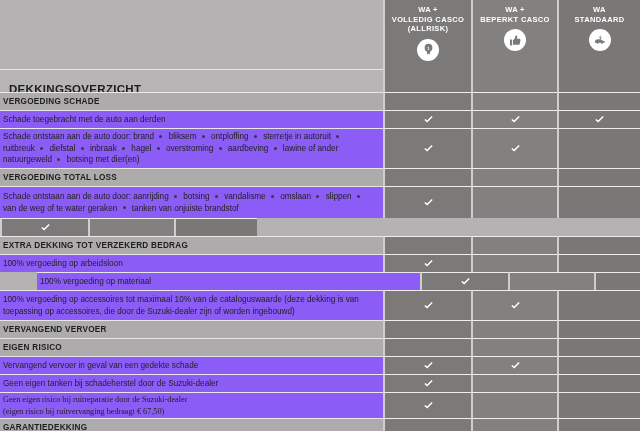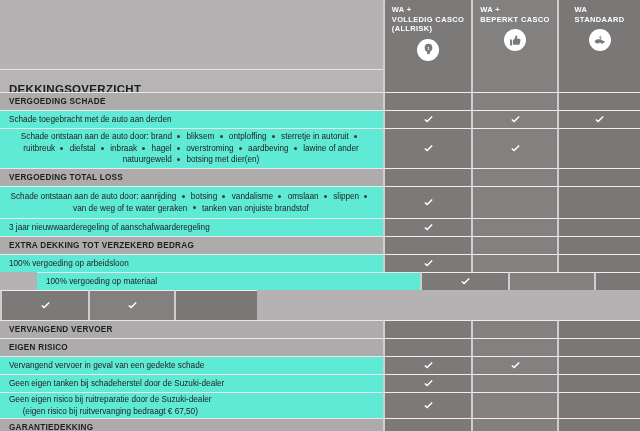--- a/index.html
+++ b/index.html
@@ -29,21 +29,21 @@
     padding-top:5px;
     box-sizing:border-box;
     position:relative;
   }
   .hdr-col.c1{width:88px;flex:0 0 88px;background:#7c7979;border-left:2px solid #cfcdcd;}
   .hdr-col.c2{width:86px;flex:0 0 86px;background:#838080;border-left:2px solid #cfcdcd;}
   .hdr-col.c3{width:83px;flex:0 0 83px;background:#7a7777;border-left:2px solid #cfcdcd;}
 
   .hdr-label{
     color:#ffffff;font-size:7.5px;font-weight:bold;
-    letter-spacing:.35px;line-height:9.5px;
+    letter-spacing:.35px;line-height:9.5px;text-align:center;
     white-space:pre-line;
   }
   .hdr-icon{
     margin-top:5px;
     width:22px;height:22px;border-radius:50%;
     background:#ffffff;
     display:flex;align-items:center;justify-content:center;
   }
   .hdr-icon svg{display:block;}
 
@@ -60,41 +60,41 @@
   }
   .title-text{
     font-size:11.5px;font-weight:bold;color:#1c1c1c;letter-spacing:.3px;margin-top:16px;
   }
 
   
   .row{display:flex;width:100%;}
   .cell-label{
     width:383px;flex:0 0 383px;
     box-sizing:border-box;
-    padding:4px 10px 4px 9px;
+    padding:4px 10px 4px 3px;
     display:flex;align-items:center;
     border-top:1px solid #e9e7e7;
   }
   .cell-chk{
     box-sizing:border-box;
     display:flex;align-items:center;justify-content:center;
     border-top:1px solid #efeded;
     border-left:2px solid #cfcdcd;
   }
   .cell-chk.c1{width:88px;flex:0 0 88px;background:#7c7979;}
   .cell-chk.c2{width:86px;flex:0 0 86px;background:#838080;}
   .cell-chk.c3{width:83px;flex:0 0 83px;background:#7a7777;}
 
   
   .row.section .cell-label{background:#adabab;}
   .row.section .label-text{
     font-size:8.2px;font-weight:bold;color:#1e1e1e;letter-spacing:.25px;
   }
   
-  .row.item .cell-label{background:#5eead4;text-align:center;}
+  .row.item .cell-label{background:#8b5cf6;}
   .row.item .label-text{
     font-size:8.2px;color:#222222;line-height:11.5px;
   }
 
   .check{
     display:block;width:11px;height:11px;
   }
   .check path{fill:#ffffff;}
 
   .bullet{display:inline-block;width:3px;height:3px;border-radius:50%;background:#3a3a3a;vertical-align:middle;margin:0 4px 1px 3px;}
@@ -212,23 +212,20 @@
         </div>
         <div class="cell-chk c1" style="height: 32px;">
           <svg class="check" viewBox="0 0 16 16" aria-hidden="true">
             <path d="M6.1 12.4 1.9 8.6 3.3 7.1 6.0 9.5 12.6 3.0 14.1 4.5 Z"></path>
           </svg>
         </div>
         <div class="cell-chk c2" style="height: 32px;"></div>
         <div class="cell-chk c3" style="height: 32px;"></div>
       </div>
       <div class="row item">
-        <div class="cell-label" style="height: 18px;">
-          <span class="label-text">3 jaar nieuwwaarderegeling of aanschafwaarderegeling</span>
-        </div>
         <div class="cell-chk c1" style="height: 18px;">
           <svg class="check" viewBox="0 0 16 16" aria-hidden="true">
             <path d="M6.1 12.4 1.9 8.6 3.3 7.1 6.0 9.5 12.6 3.0 14.1 4.5 Z"></path>
           </svg>
         </div>
         <div class="cell-chk c2" style="height: 18px;"></div>
         <div class="cell-chk c3" style="height: 18px;"></div>
       </div>
       <div class="row section">
         <div class="cell-label">
@@ -256,20 +253,23 @@
         </div>
         <div class="cell-chk c1" style="height: 18px;">
           <svg class="check" viewBox="0 0 16 16" aria-hidden="true">
             <path d="M6.1 12.4 1.9 8.6 3.3 7.1 6.0 9.5 12.6 3.0 14.1 4.5 Z"></path>
           </svg>
         </div>
         <div class="cell-chk c2" style="height: 18px;"></div>
         <div class="cell-chk c3" style="height: 18px;"></div>
       </div>
       <div class="row item">
+        <div class="cell-label" style="height: 30px;">
+          <span class="label-text">100% vergoeding op accessoires tot maximaal 10% van de cataloguswaarde (deze dekking is van toepassing op accessoires, die door de Suzuki-dealer zijn of worden ingebouwd)</span>
+        </div>
         <div class="cell-chk c1" style="height: 30px;">
           <svg class="check" viewBox="0 0 16 16" aria-hidden="true">
             <path d="M6.1 12.4 1.9 8.6 3.3 7.1 6.0 9.5 12.6 3.0 14.1 4.5 Z"></path>
           </svg>
         </div>
         <div class="cell-chk c2" style="height: 30px;">
           <svg class="check" viewBox="0 0 16 16" aria-hidden="true">
             <path d="M6.1 12.4 1.9 8.6 3.3 7.1 6.0 9.5 12.6 3.0 14.1 4.5 Z"></path>
           </svg>
         </div>
@@ -313,21 +313,21 @@
         </div>
         <div class="cell-chk c1" style="height: 18px;">
           <svg class="check" viewBox="0 0 16 16" aria-hidden="true">
             <path d="M6.1 12.4 1.9 8.6 3.3 7.1 6.0 9.5 12.6 3.0 14.1 4.5 Z"></path>
           </svg>
         </div>
         <div class="cell-chk c2" style="height: 18px;"></div>
         <div class="cell-chk c3" style="height: 18px;"></div>
       </div>
       <div class="row item">
-        <div class="cell-label" style="height: 26px;">
+        <div class="cell-label" style="height: 26px; font-family: Liberation Serif, serif;">
           <span class="label-text">Geen eigen risico bij ruitreparatie door de Suzuki-dealer<br>(eigen risico bij ruitvervanging bedraagt € 67,50)</span>
         </div>
         <div class="cell-chk c1" style="height: 26px;">
           <svg class="check" viewBox="0 0 16 16" aria-hidden="true">
             <path d="M6.1 12.4 1.9 8.6 3.3 7.1 6.0 9.5 12.6 3.0 14.1 4.5 Z"></path>
           </svg>
         </div>
         <div class="cell-chk c2" style="height: 26px;"></div>
         <div class="cell-chk c3" style="height: 26px;"></div>
       </div>

